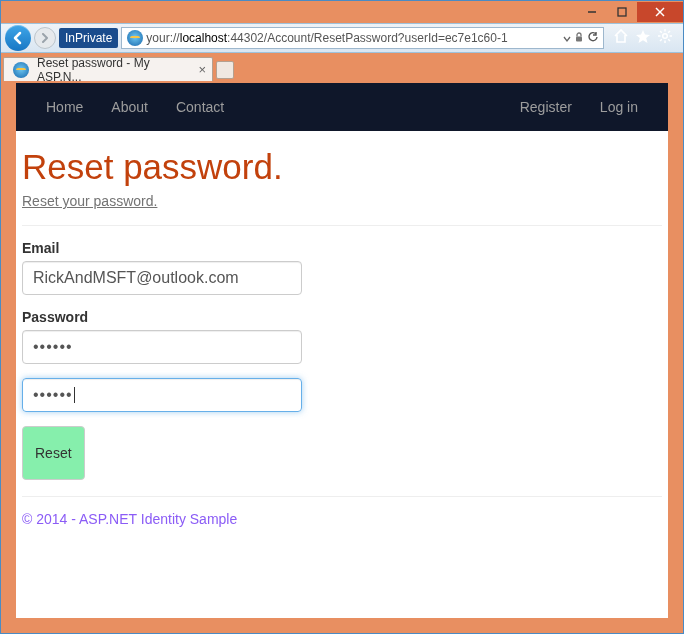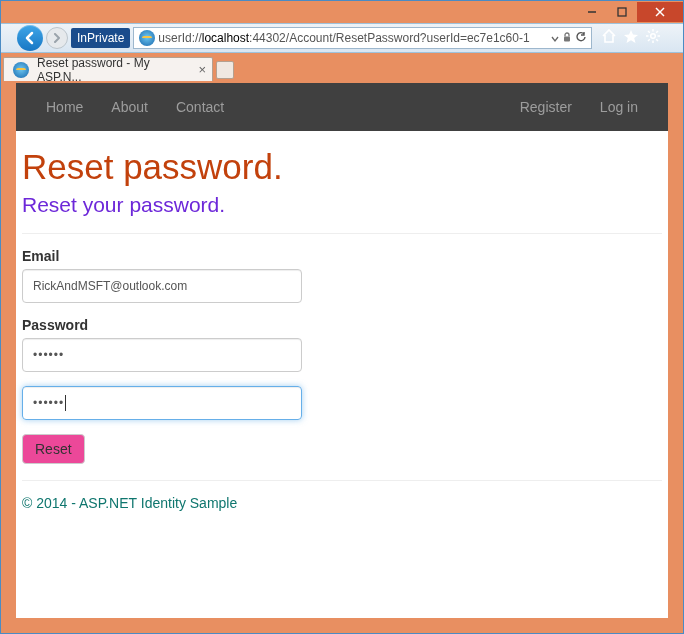--- a/index.html
+++ b/index.html
@@ -31,21 +31,21 @@
     }
     .titlebar-btn.close { background: #c8472b; color: #fff; width: 46px; }
     .titlebar-btn svg { width: 10px; height: 10px; }
     .nav-toolbar {
       height: 30px;
       background: linear-gradient(#eef3f8, #d9e6f2);
       border-top: 1px solid #9ec2dc;
       border-bottom: 1px solid #9ec2dc;
       display: flex;
       align-items: center;
-      padding: 0 16px;
+      padding: 0 4px;
       gap: 3px;
     }
     .nav-back {
       width: 26px; height: 26px; border-radius: 50%;
       background: linear-gradient(#3fa6e8, #1877c4);
       display: flex; align-items: center; justify-content: center;
       box-shadow: inset 0 1px 0 rgba(255,255,255,0.3);
     }
     .nav-forward {
       width: 22px; height: 22px; border-radius: 50%;
@@ -100,53 +100,53 @@
       width: 18px; height: 18px; border: 1px solid #b5a08f;
       background: #f0e8e1; margin-left: 3px; margin-bottom: 2px;
       border-radius: 2px;
     }
     .page-area {
       position: absolute;
       left: 15px; right: 15px; top: 82px; bottom: 15px;
       background: #fff;
     }
     .site-nav {
-      background: #404040;
+      background: #0f172a;
       height: 48px;
       display: flex; align-items: center;
       padding: 0 30px;
       justify-content: space-between;
     }
     .nav-left, .nav-right { display: flex; gap: 28px; }
     .site-nav a { color: #9d9d9d; font-size: 14px; text-decoration: none; }
     .content { padding: 16px 6px 0 6px; }
     h1 { font-size: 35px; font-weight: 500; color: #c2410c; margin-bottom: 6px; }
-    .subtitle { font-size: 21px; color: #6d28d9; margin-bottom: 16px; }
+    .subtitle { font-size: 14px; color: #737373; margin-bottom: 16px; text-decoration: underline; }
     hr { border: none; border-top: 1px solid #eee; }
     .form-group { margin-top: 14px; }
     label { display: block; font-size: 14px; font-weight: 700; color: #333; margin-bottom: 5px; }
     .form-control {
       width: 280px; height: 34px;
       border: 1px solid #ccc; border-radius: 4px;
-      padding: 0 10px; font-size: 12px;
+      padding: 0 10px; font-size: 16px;
       box-shadow: inset 0 1px 1px rgba(0,0,0,0.07);
       font-family: inherit;
       color: #555;
     }
     .form-control.focused {
       border-color: #66afe9;
       box-shadow: inset 0 1px 1px rgba(0,0,0,0.07), 0 0 6px rgba(102,175,233,0.6);
     }
     .btn {
       margin-top: 14px; margin-bottom: 16px;
-      background: #ec4899; border: 1px solid #ccc;
-      border-radius: 4px; padding: 6px 12px; font-size: 14px;
+      background: #86efac; border: 1px solid #ccc;
+      border-radius: 4px; padding: 18px 12px; font-size: 14px;
       color: #333;
     }
-    .footer { font-size: 14px; color: #0f766e; padding: 14px 0; }
+    .footer { font-size: 14px; color: #8b5cf6; padding: 14px 0; }
     .pw-dots { letter-spacing: 1px; }
     .ie-e {
       width:16px;height:16px;border-radius:50%;
       background: radial-gradient(circle at 50% 45%, #6ec7f0 0%, #1e6fb3 90%);
       position:relative; display:inline-block;
     }
     .ie-e::after{
       content:""; position:absolute; left:3px; top:6px; width:10px; height:3px;
       border-top:2px solid #f7c547; border-radius: 2px;
     }
@@ -185,21 +185,21 @@
       <svg width="10" height="10" viewBox="0 0 10 10">
           <path d="M3 1 L7 5 L3 9" fill="none" stroke="#9aa3ab" stroke-width="2" stroke-linecap="round" stroke-linejoin="round"></path>
         </svg>
     </div>
     <div class="inprivate">InPrivate</div>
     <div class="addr-wrap">
       <span class="addr-icon">
           <span class="ie-e"></span>
         </span>
       <div class="addr-url">
-        <span>userId://</span><span class="host">localhost</span><span>:44302/Account/ResetPassword?userId=ec7e1c60-1</span>
+        <span>your://</span><span class="host">localhost</span><span>:44302/Account/ResetPassword?userId=ec7e1c60-1</span>
       </div>
       <div class="addr-controls">
         <span><svg width="8" height="8" viewBox="0 0 8 8">
               <path d="M1 2 L4 6 L7 2" fill="none" stroke="#666" stroke-width="1.3"></path>
             </svg></span>
         <span><svg width="12" height="12" viewBox="0 0 12 12">
               <rect x="3" y="5.5" width="6" height="5" rx="1" fill="#777"></rect>
               <path d="M4 5.5 V4 a2 2 0 0 1 4 0 V5.5" fill="none" stroke="#777" stroke-width="1.3"></path>
             </svg></span>
         <span><svg width="12" height="12" viewBox="0 0 12 12">

